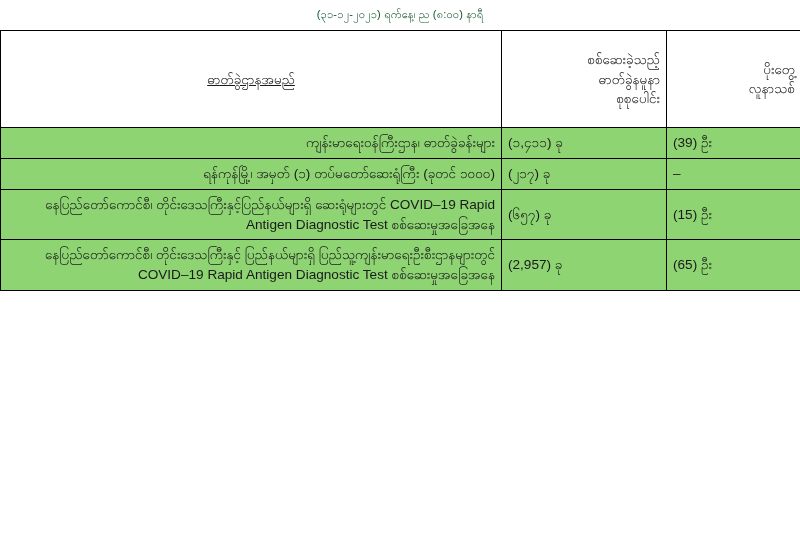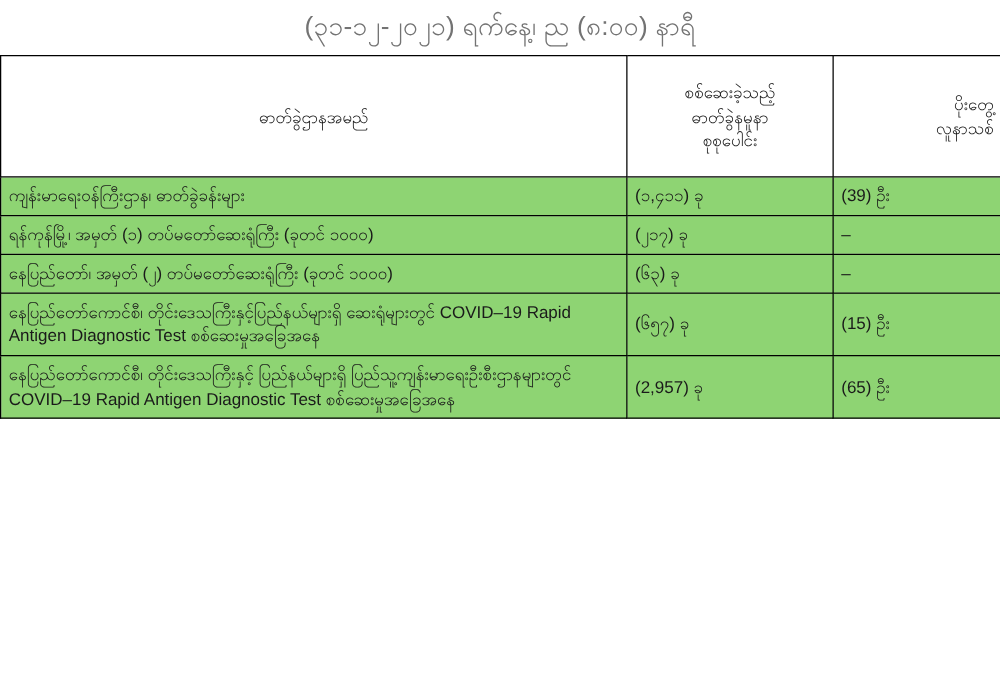--- a/index.html
+++ b/index.html
@@ -16,59 +16,60 @@
   }
   .page {
     width: 800px;
     height: 550px;
     position: relative;
     background: #ffffff;
     box-sizing: border-box;
   }
   .caption {
     text-align: center;
-    font-size: 21px;
+    font-size: 11px;
     line-height: 1.4;
     padding-top: 7px;
     padding-bottom: 8px;
-    color: #737373;
+    color: #14532d;
     letter-spacing: 0.2px;
   }
   table.report {
     border-collapse: collapse;
     width: 762px;
     margin: 0 auto;
     table-layout: fixed;
     background: #ffffff;
   }
   table.report td, table.report th {
     border: 1px solid #000000;
     padding: 5px 6px;
     vertical-align: middle;
     font-weight: normal;
     font-size: 13.6px;
     line-height: 1.45;
   }
   th.col-name {
     width: 488px;
+    text-decoration: underline;
   }
   th.col-tests {
     width: 152px;
-    text-align: center;
+    text-align: right;
   }
   th.col-pos {
     width: 122px;
     text-align: right;
   }
   thead td, thead th {
     height: 86px;
     font-size: 14px;
   }
   td.name {
-    text-align: left;
+    text-align: right;
     padding: 6px 10px;
   }
   td.num {
     text-align: left;
     white-space: nowrap;
   }
   tr.green td {
     background: #8ed473;
   }
   .hdr-line {
@@ -102,25 +103,20 @@
         <td class="name">ကျန်းမာရေးဝန်ကြီးဌာန၊ ဓာတ်ခွဲခန်းများ</td>
         <td class="num">(၁,၄၁၁) ခု</td>
         <td class="num">(39) ဦး</td>
       </tr>
       <tr class="green">
         <td class="name">ရန်ကုန်မြို့၊ အမှတ် (၁) တပ်မတော်ဆေးရုံကြီး (ခုတင် ၁၀၀၀)</td>
         <td class="num">(၂၁၇) ခု</td>
         <td class="num">–</td>
       </tr>
       <tr class="green">
-        <td class="name">နေပြည်တော်၊ အမှတ် (၂) တပ်မတော်ဆေးရုံကြီး (ခုတင် ၁၀၀၀)</td>
-        <td class="num">(၆၃) ခု</td>
-        <td class="num">–</td>
-      </tr>
-      <tr class="green">
         <td class="name">နေပြည်တော်ကောင်စီ၊ တိုင်းဒေသကြီးနှင့်ပြည်နယ်များရှိ ဆေးရုံများတွင် COVID–19 Rapid Antigen Diagnostic Test စစ်ဆေးမှုအခြေအနေ</td>
         <td class="num">(၆၅၇) ခု</td>
         <td class="num">(15) ဦး</td>
       </tr>
       <tr class="green">
         <td class="name">နေပြည်တော်ကောင်စီ၊ တိုင်းဒေသကြီးနှင့် ပြည်နယ်များရှိ ပြည်သူ့ကျန်းမာရေးဦးစီးဌာနများတွင်  COVID–19 Rapid Antigen Diagnostic Test စစ်ဆေးမှုအခြေအနေ</td>
         <td class="num">(2,957) ခု</td>
         <td class="num">(65) ဦး</td>
       </tr>
     </tbody>

